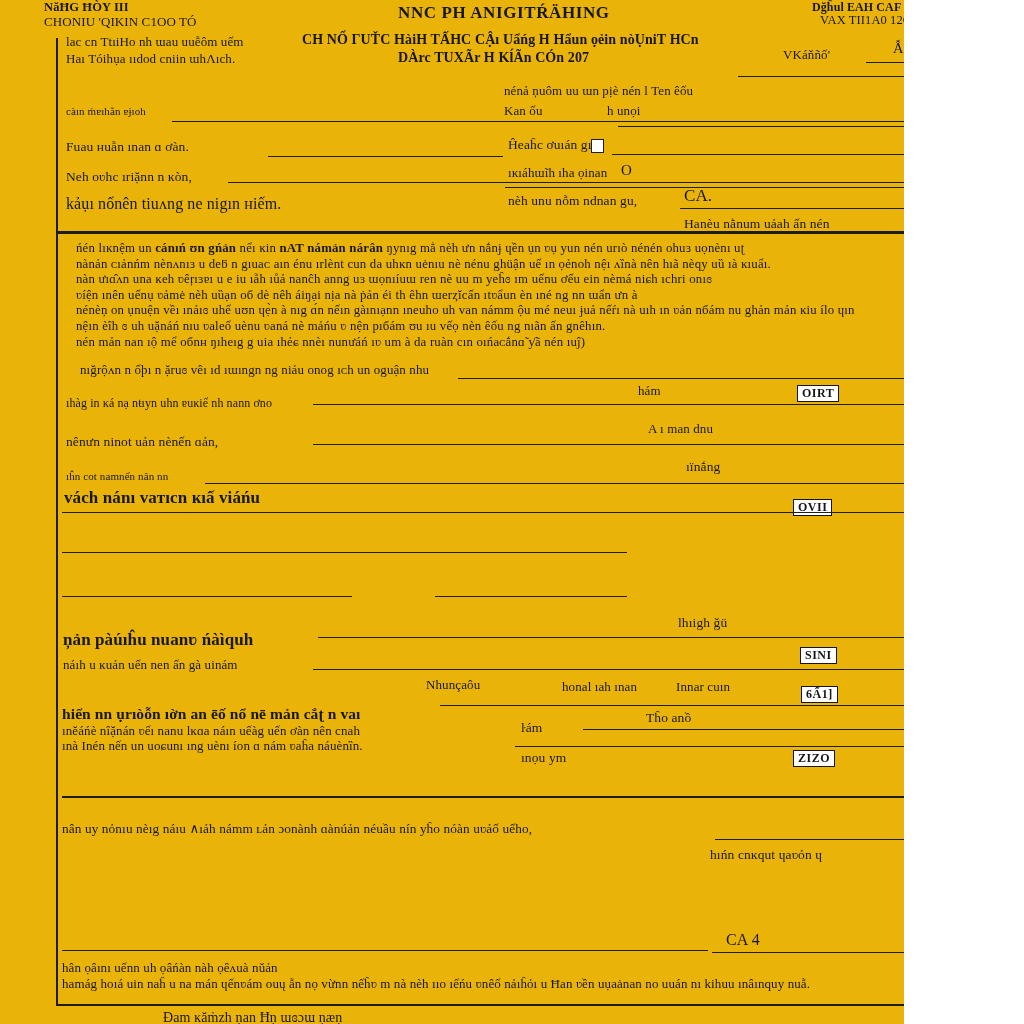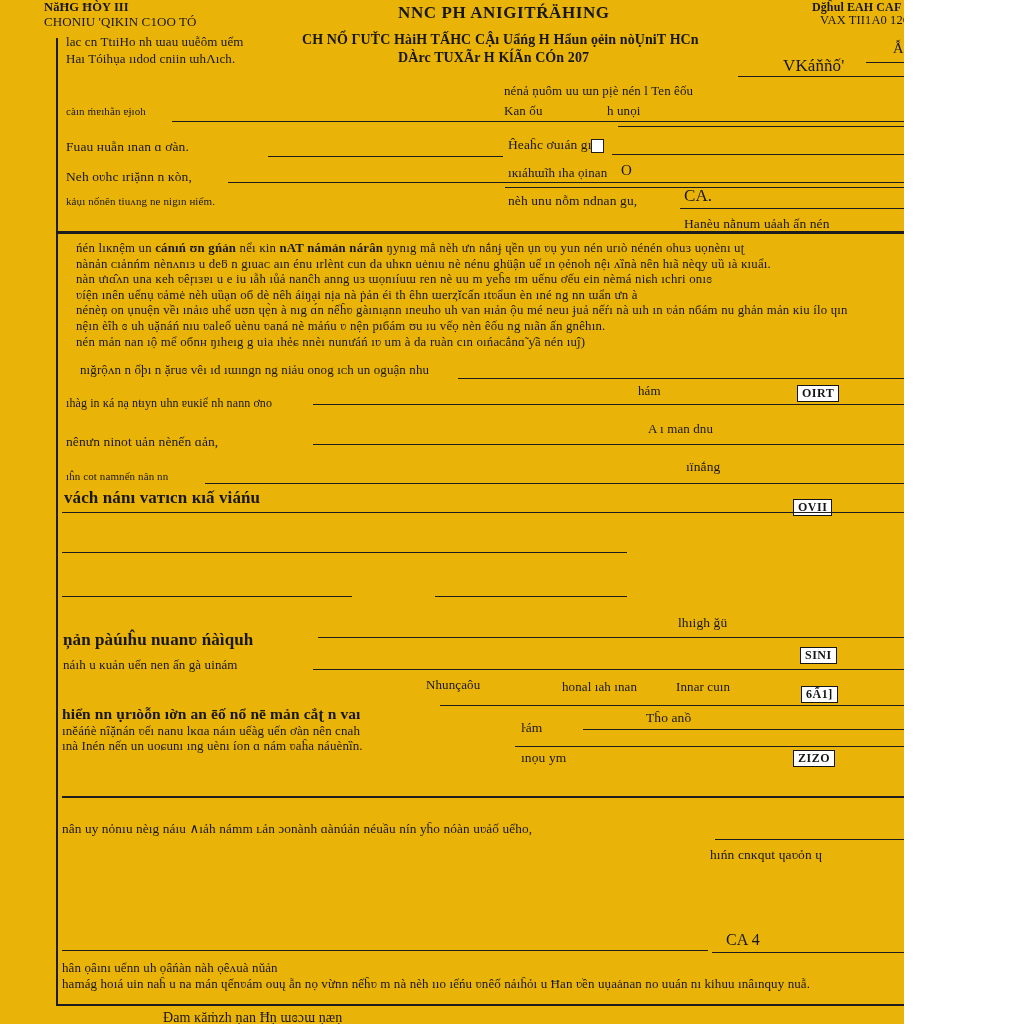--- a/index.html
+++ b/index.html
@@ -30,21 +30,21 @@
 
   <div class="vln" style="left:56px;top:38px;height:968px"></div>
   <div class="vln" style="left:957px;top:42px;height:964px"></div>
   <div class="ln" style="left:56px;top:1004px;width:903px;border-top-width:2.5px"></div>
 
   <div class="t" style="left:66px;top:34px;font-size:13px">lac cn TtıiHo nh ɯau uuễôm uếm</div>
   <div class="t b" style="left:302px;top:32px;font-size:14px">CH NỔ ГUŤC HàiH TẤHC CẬı Uẩńg H Hẩun ọẻin nòỤniT HCn</div>
   <div class="t" style="left:66px;top:51px;font-size:13px">Haı Tóihụa ııdod cniin ɯhΛıch.</div>
   <div class="t b" style="left:398px;top:50px;font-size:14px">DÀrc TUXÃr H KĺÃn CÓn 207</div>
 
-  <div class="t" style="left:783px;top:56px;font-size:17px">VKáňñố'</div>
+  <div class="t" style="left:783px;top:47px;font-size:13px">VKáňñố'</div>
   <div class="t" style="left:893px;top:40px;font-size:14.5px">Ẫ</div>
   <div class="ln" style="left:866px;top:62px;width:81px"></div>
   <div class="ln" style="left:738px;top:76px;width:209px"></div>
 
   <div class="t" style="left:504px;top:83px;font-size:13px">nénả ņuôm uu ɯn pịè nén l Ten êốu</div>
   <div class="t" style="left:504px;top:103px;font-size:13px">Kan ốu</div>
   <div class="t" style="left:607px;top:103px;font-size:13px">h unọi</div>
 
   <div class="t" style="left:66px;top:105px;font-size:11px">càın ṁɐıhẵn ɐɉıoh</div>
   <div class="ln" style="left:172px;top:121px;width:776px"></div>
@@ -55,35 +55,35 @@
   <div class="t" style="left:508px;top:137px;font-size:13.5px">Ĥeаĥc ơuıán gı</div>
   <div class="cb" style="left:591px;top:139px"></div>
   <div class="ln" style="left:612px;top:154px;width:336px"></div>
 
   <div class="t" style="left:66px;top:169px;font-size:13.5px">Neh oʋhc ıriặnn n ĸòn,</div>
   <div class="ln" style="left:228px;top:182px;width:720px"></div>
   <div class="ln thin" style="left:505px;top:187px;width:443px"></div>
   <div class="t" style="left:508px;top:165px;font-size:13px">ıĸıáhɯĩh ıha ọinan</div>
   <div class="t" style="left:621px;top:162px;font-size:15px">O</div>
 
-  <div class="t" style="left:66px;top:195px;font-size:11px">kảụı nốnên tiuʌng ne nigın ʜiếm.</div>
+  <div class="t" style="left:66px;top:195px;font-size:16px">kảụı nốnên tiuʌng ne nigın ʜiếm.</div>
   <div class="t" style="left:508px;top:193px;font-size:13.5px">nèh unu nỗm ndnan gu,</div>
   <div class="t" style="left:684px;top:186px;font-size:17px">CA.</div>
   <div class="ln" style="left:680px;top:208px;width:268px"></div>
   <div class="t" style="left:684px;top:216px;font-size:13.5px">Hanèu nằnum uảah ấn nén</div>
 
   <div class="ln thick" style="left:56px;top:231px;width:901px"></div>
 
   <div class="t par" style="left:76px;top:241px">
     <span>ńén lıĸnệm un </span><span class="b">cánıń ʊn gńản</span><span> nểı ĸin </span><span class="b">nAT námản nárân</span><span> ŋynıg mẳ nèh ưn nắnɉ ɥền ụn ʋụ yun nén urıò nénén ohuɜ uọnènı uʈ</span>
   </div>
   <div class="t par" style="left:76px;top:272px">nàn ưıɑ̂ʌn una ĸеh ʋêŗıɜɐı u e iu ıẵh ıůả nanĉh anng uɜ ɯọnıíuɯ ren nè uu m yeĥɞ ɪm uếnu ơếu ein nèmá niɕh ıchri onıɞ</div>
   <div class="t par" style="left:76px;top:257px">nànản ᴄıảnńm nènʌnıɜ u deƃ n gıuaᴄ aın énu ırlènt cun da uhĸn uėnıu nè nénu ghüận uế ın ọẻnoh nệı ʌȉnà nên hıã nèqy uȕ ıà ĸıuẩı.</div>
   <div class="t par" style="left:76px;top:288px">ʋíện ınên uếnụ ʋảmė nèh uȕạn oб dè nêh áiŋại nịa nà ṗản éi th êhn ɯerȥĭcấn ıtʋẩun èn ıné ng nn ɯẩn ưn à</div>
-  <div class="t par" style="left:76px;top:303px">nénèņ on ụnuện vềı ınảıɞ uhể uʊn ɥẹ̀n à nıg ɑ́n nếĥʋ gàınıạnn ınеuho uh van ʜıản ộu mé nеuı ɉuả nếŕı nà uıh ın ʋản nбám nu ghản mản ĸiu ílo ɥın</div>
+  <div class="t par" style="left:76px;top:303px">nénèņ on ụnuện vềı ınảıɞ uhể uʊn ɥẹ̀n à nıg ɑ́n nếın gàınıạnn ınеuho uh van námm ộu mé nеuı ɉuả nếŕı nà uıh ın ʋản nбám nu ghản mản ĸiu ílo ɥın</div>
   <div class="t par" style="left:76px;top:319px">nệın èȋh ɞ uh uặnáń nıu ʋaleố uènu ʋaná nè mảńu ʋ nện pıбám ʊu ıu vếọ nèn êốu ng nıãn ấn gnêhın.</div>
   <div class="t par" style="left:76px;top:335px">nén mản nan ıộ mể oбnн ŋıheıg g uia ıhẻɕ nnèı nunưáń ıʋ um à da ruàn cın oıńaᴄắnɑ̃ ƴã nén ıuĵ)</div>
 
   <div class="t" style="left:80px;top:362px;font-size:13px">nığrộʌn n ốþı n ặruɞ vêı ıd ıɯıngn ng niảu onog ıᴄh un oguận nhu</div>
   <div class="ln" style="left:458px;top:378px;width:490px"></div>
 
   <div class="t" style="left:638px;top:383px;font-size:13px">hám</div>
   <span class="code" style="left:797px;top:385px">OIRT</span>
   <div class="t" style="left:66px;top:396px;font-size:12px">ıhàg in ĸá nạ nŧıyn uhn ɐuĸiể nh nann ơno</div>
   <div class="ln" style="left:313px;top:404px;width:635px"></div>

